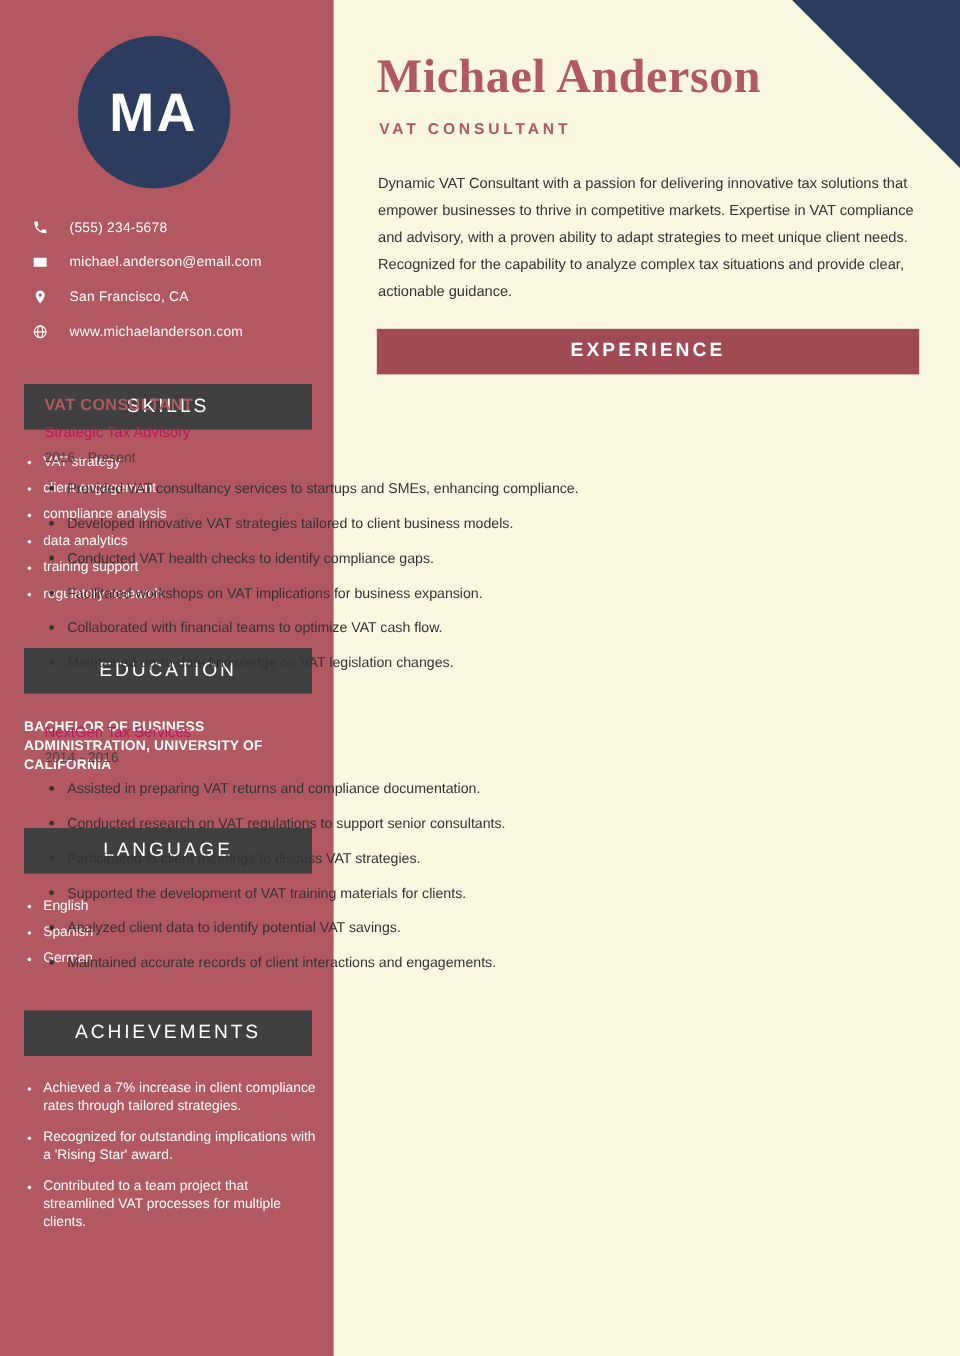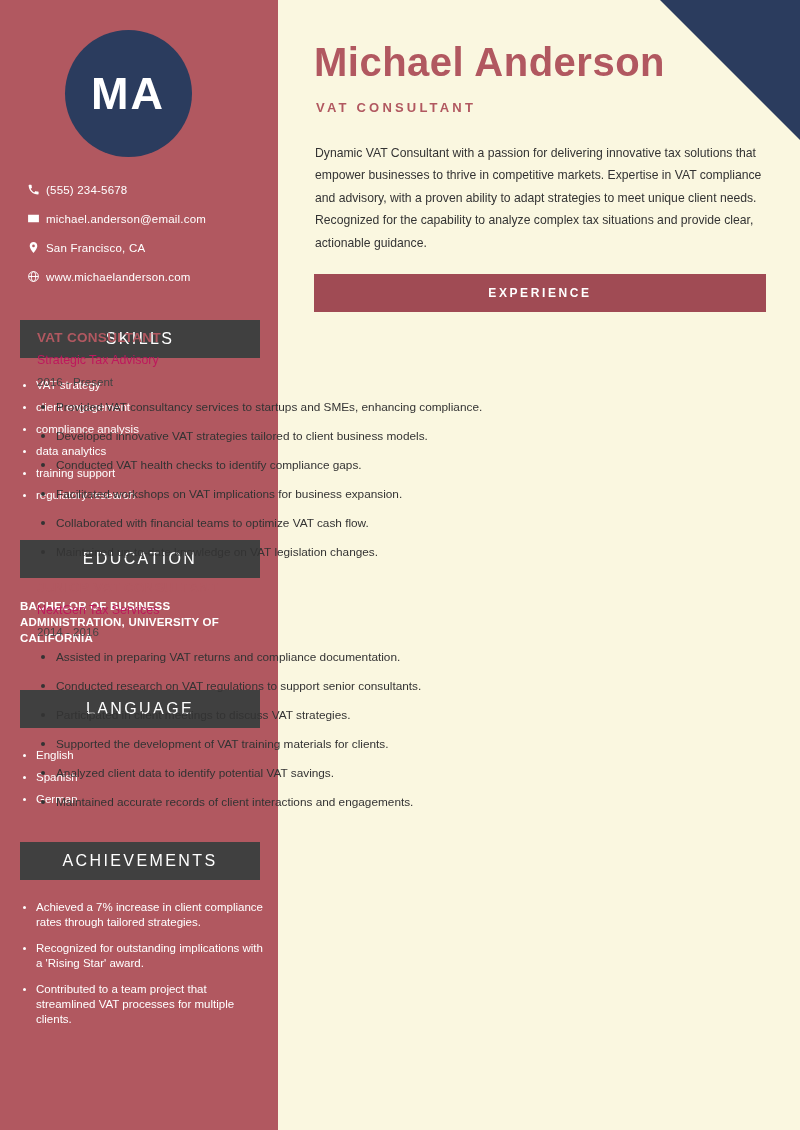--- a/index.html
+++ b/index.html
@@ -56,20 +56,21 @@
     left: 20px;
     top: 175px;
     width: 240px;
   }
   .contact-row {
     display: flex;
     align-items: center;
     height: 29px;
     font-size: 11.5px;
     color: #ffffff;
+    gap: 12px;
   }
   .contact-ico {
     width: 26px;
     flex: 0 0 26px;
     display: flex;
     align-items: center;
     justify-content: center;
     color: #ffffff;
   }
   .contact-ico svg { display:block; }
@@ -146,21 +147,21 @@
     top: 0;
     width: 0;
     height: 0;
     border-top: 140px solid #2b3c5e;
     border-left: 140px solid transparent;
   }
   .name {
     position: absolute;
     left: 36px;
     top: 40px;
-    font-family: Liberation Sans, sans-serif;
+    font-family: Liberation Serif, serif;
     font-size: 40px;
     font-weight: bold;
     color: #b15860;
     letter-spacing: .5px;
   }
   .role {
     position: absolute;
     left: 38px;
     top: 100px;
     font-size: 13px;
@@ -179,21 +180,21 @@
     color: #333333;
   }
   .exp-band {
     position: absolute;
     left: 314px;
     top: 274px;
     width: 452px;
     height: 38px;
     background: #a04b54;
     color: #ffffff;
-    font-size: 12px;
+    font-size: 16px;
     font-weight: bold;
     letter-spacing: 2.6px;
     display: flex;
     align-items: center;
     justify-content: center;
   }
   .job {
     position: absolute;
     left: 37px;
     width: 456px;

